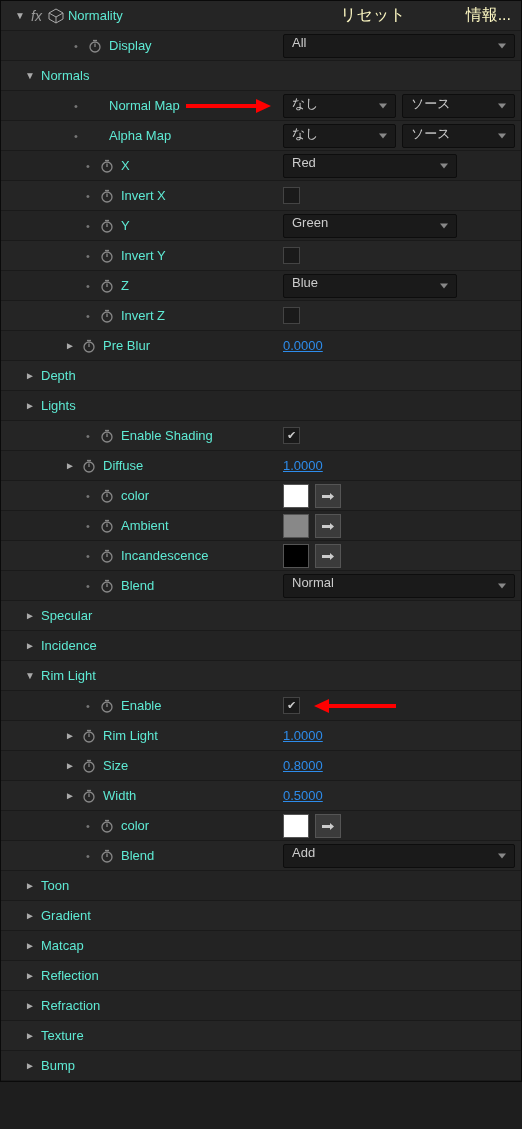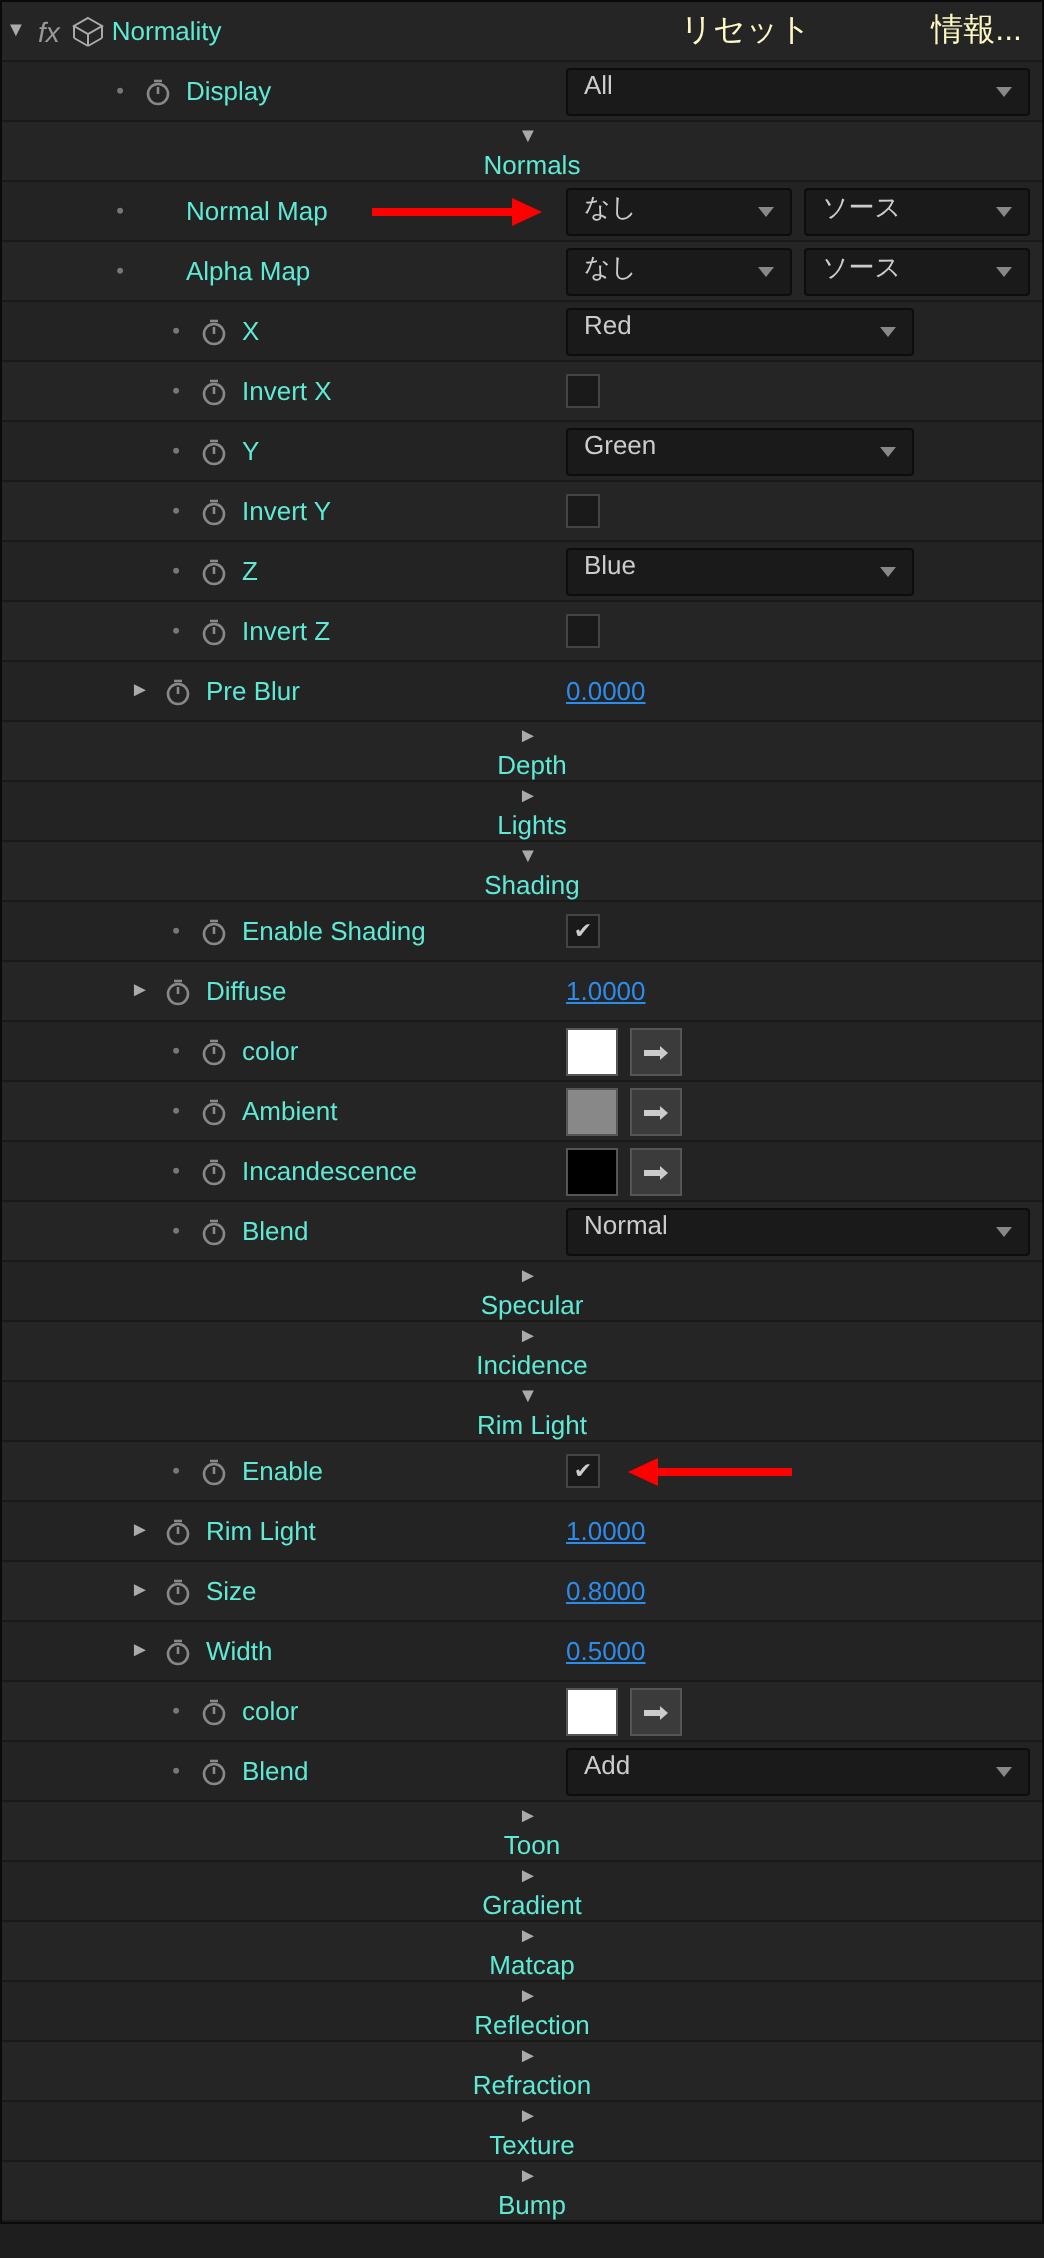--- a/index.html
+++ b/index.html
@@ -24,23 +24,23 @@
   }
   .row.header {
     background: #2c2c2c;
   }
   .row:nth-child(odd) {
     background: #252525;
   }
   .row:nth-child(even) {
     background: #232323;
   }
-  .indent0 { padding-left: 0; }
-  .indent1 { padding-left: 10px; flex-direction: column; }
-  .indent2 { padding-left: 52px; }
+  .indent0 { padding-left: 12px; }
+  .indent1 { padding-left: 22px; }
+  .indent2 { padding-left: 68px; }
   .indent3 { padding-left: 80px; }
   .twirl {
     display:inline-flex;
     width:14px;
     height:14px;
     align-items:center;
     justify-content:center;
     margin-right:4px;
     color:#aaa;
     font-size:10px;
@@ -358,24 +358,20 @@
 
   <div class="row indent1">
     <span class="twirl closed"></span>
     <span class="prop-label">Depth</span>
   </div>
   <div class="row indent1">
     <span class="twirl closed"></span>
     <span class="prop-label">Lights</span>
   </div>
 
-  <div class="row indent1">
-    <span class="twirl open"></span>
-    <span class="prop-label">Shading</span>
-  </div>
   <div class="row indent3">
     <span class="dot"></span>
     <span class="stopwatch">
         <svg width="14" height="14" viewBox="0 0 14 14">
           <circle cx="7" cy="8" r="5" fill="none" stroke="#888" stroke-width="1.3"></circle>
           <line x1="7" y1="8" x2="7" y2="4.5" stroke="#888" stroke-width="1.3"></line>
           <line x1="5" y1="1.5" x2="9" y2="1.5" stroke="#888" stroke-width="1.3"></line>
         </svg>
       </span>
     <span class="prop-label">Enable Shading</span>

